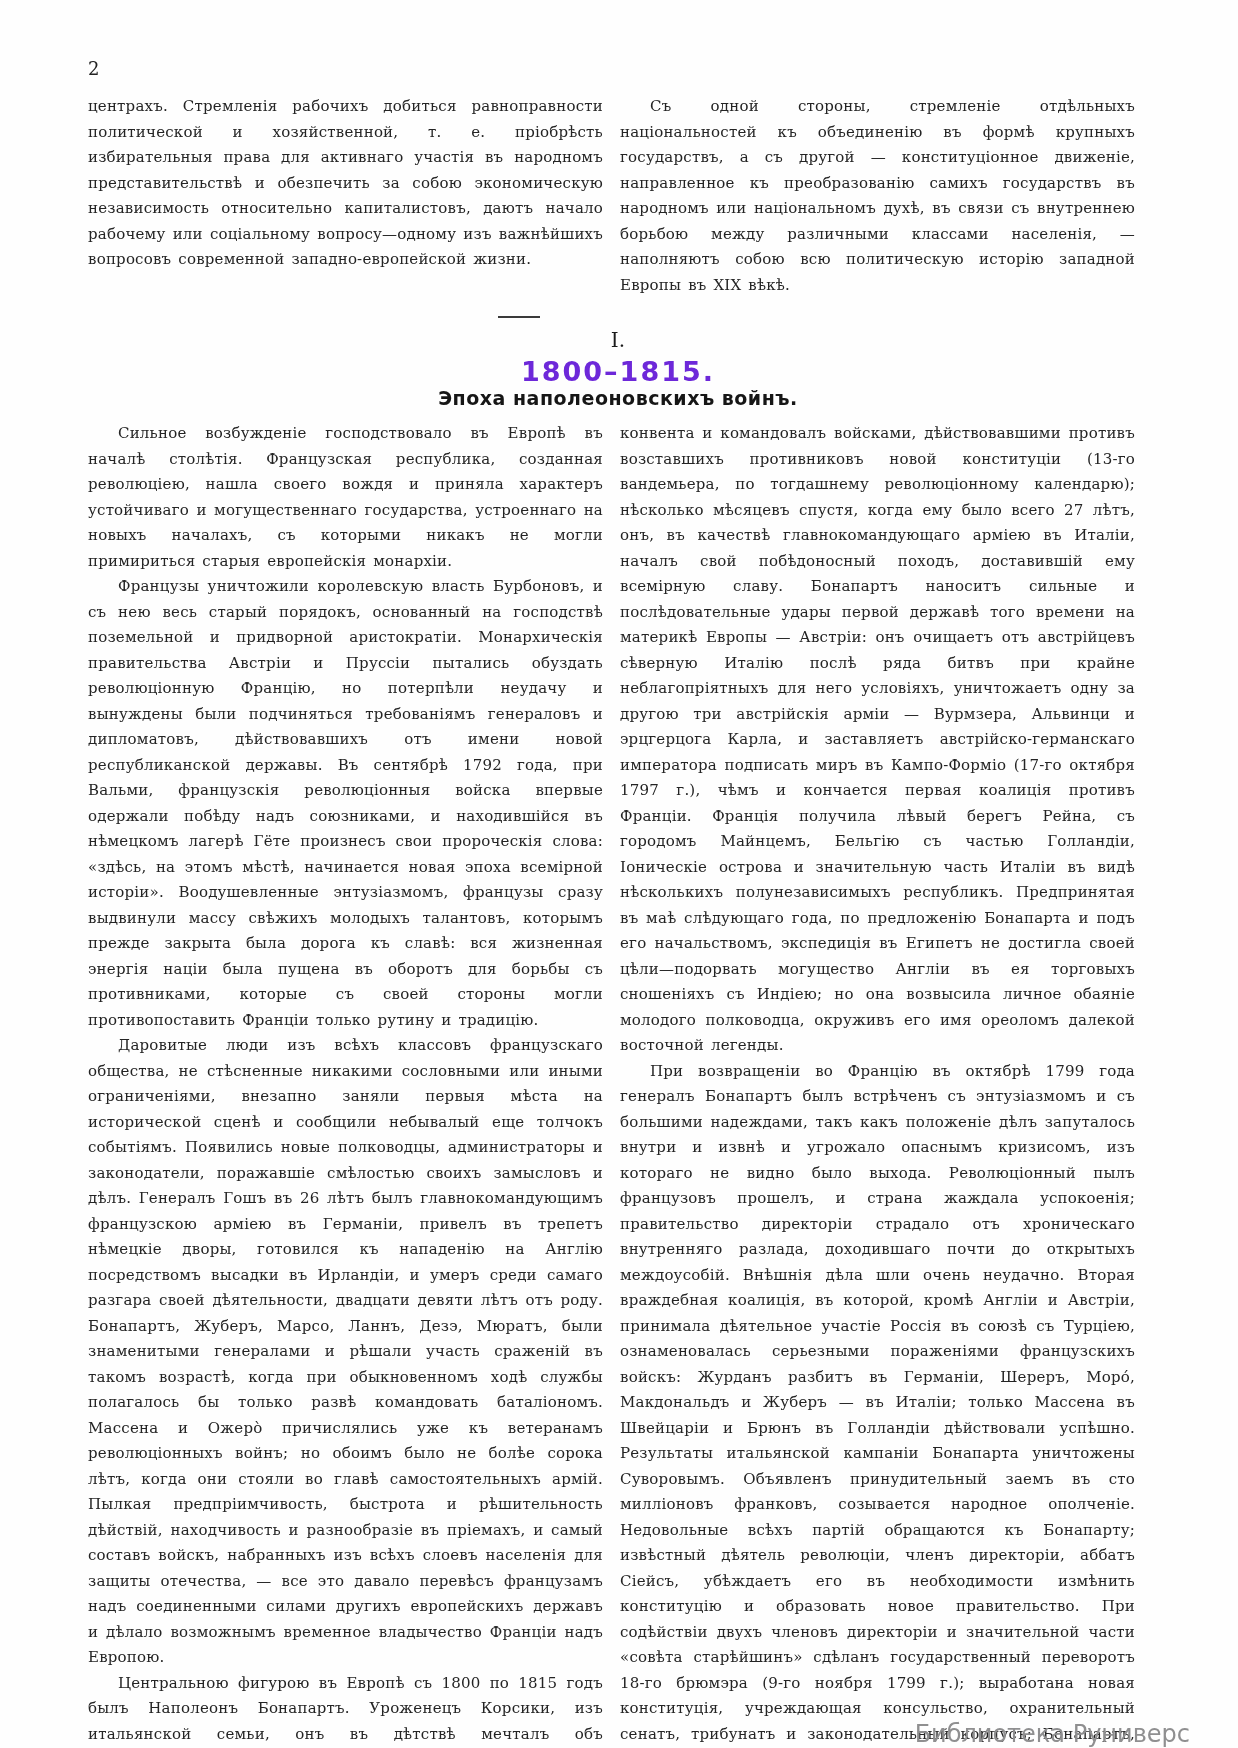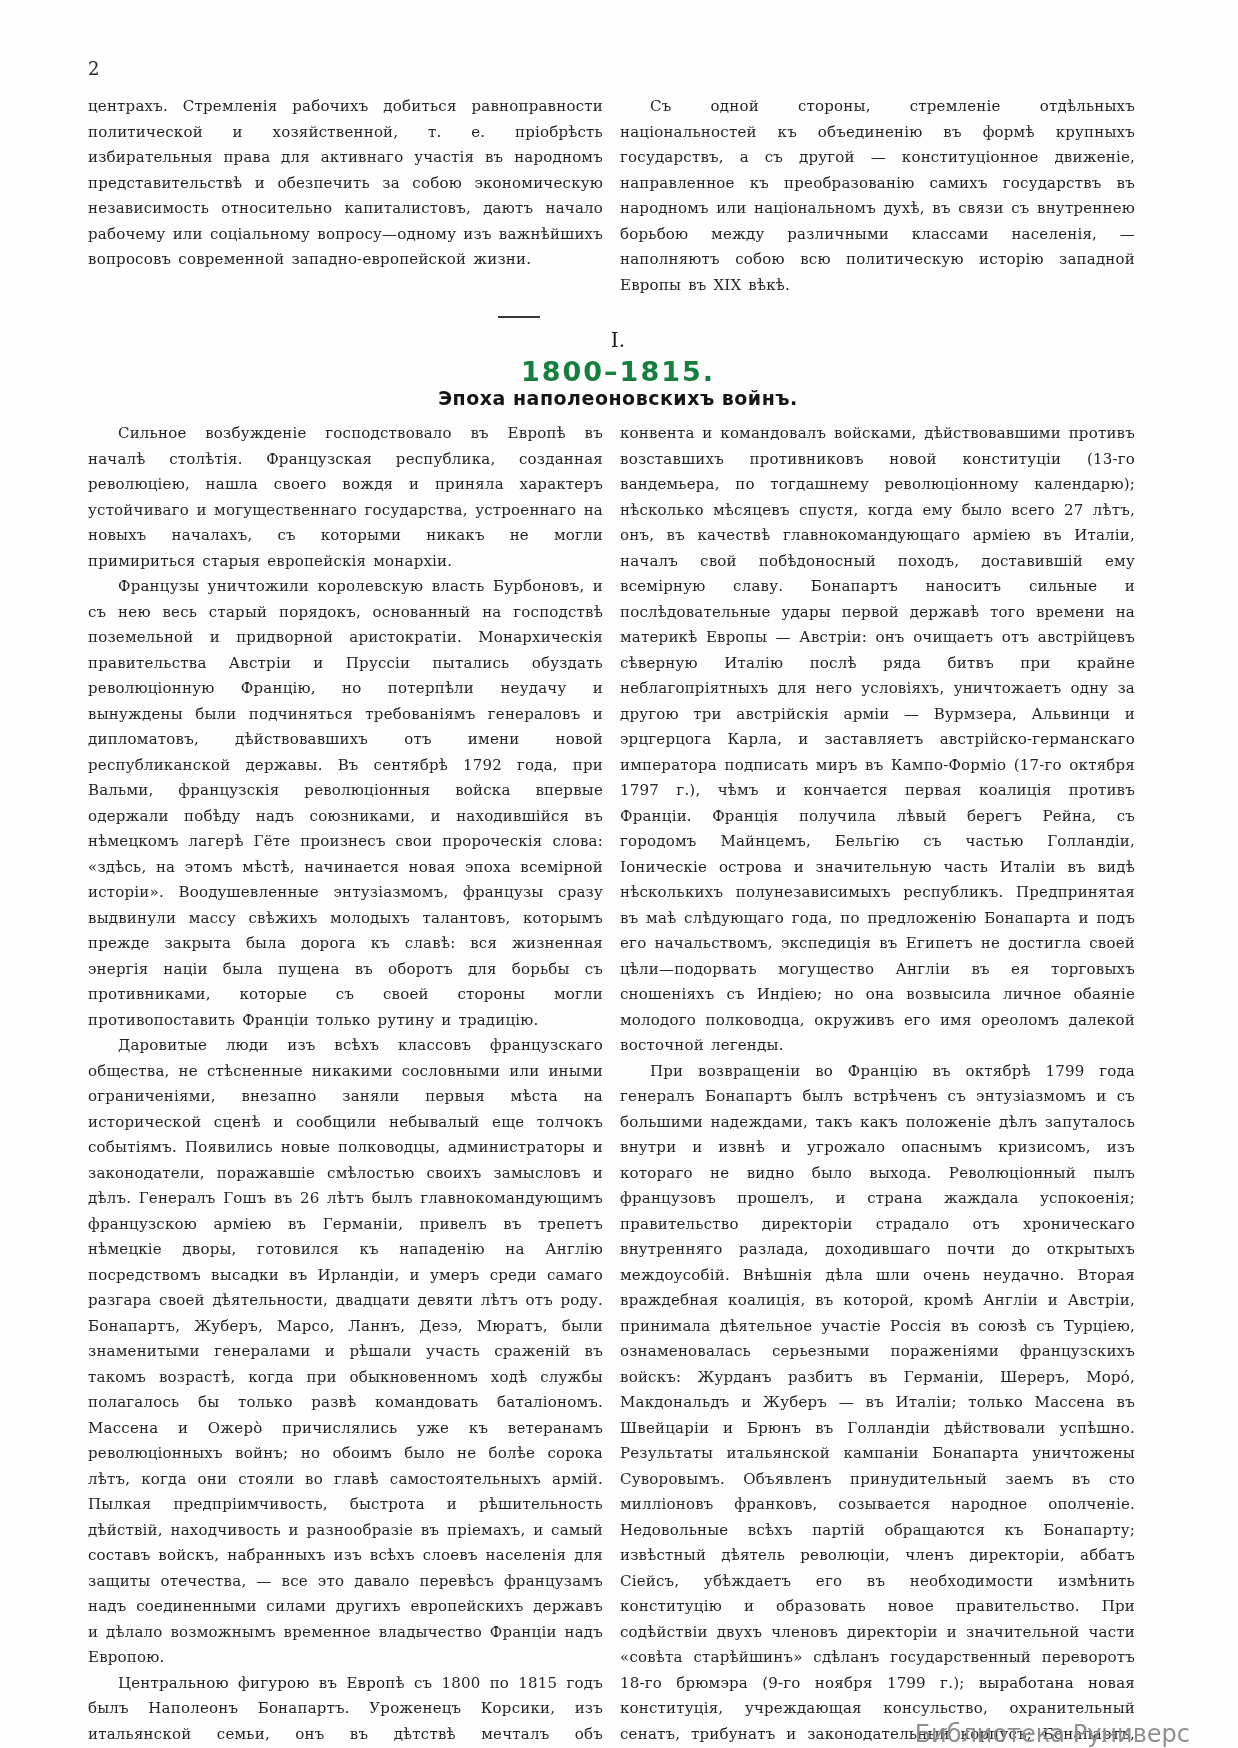--- a/index.html
+++ b/index.html
@@ -51,21 +51,21 @@
     margin-top:10px;
     font-size:20px;
     color:#1b1b1b;
   }
   .years{
     margin-top:4px;
     font-family:"DejaVu Sans", sans-serif;
     font-weight:bold;
     font-size:27px;
     letter-spacing:2px;
-    color:#15803d;
+    color:#6d28d9;
   }
   .subtitle{
     margin-top:0;
     font-family:"DejaVu Sans", sans-serif;
     font-weight:bold;
     font-size:19px;
     letter-spacing:.5px;
     color:#161616;
   }
   .body-row{margin-top:12px;}

